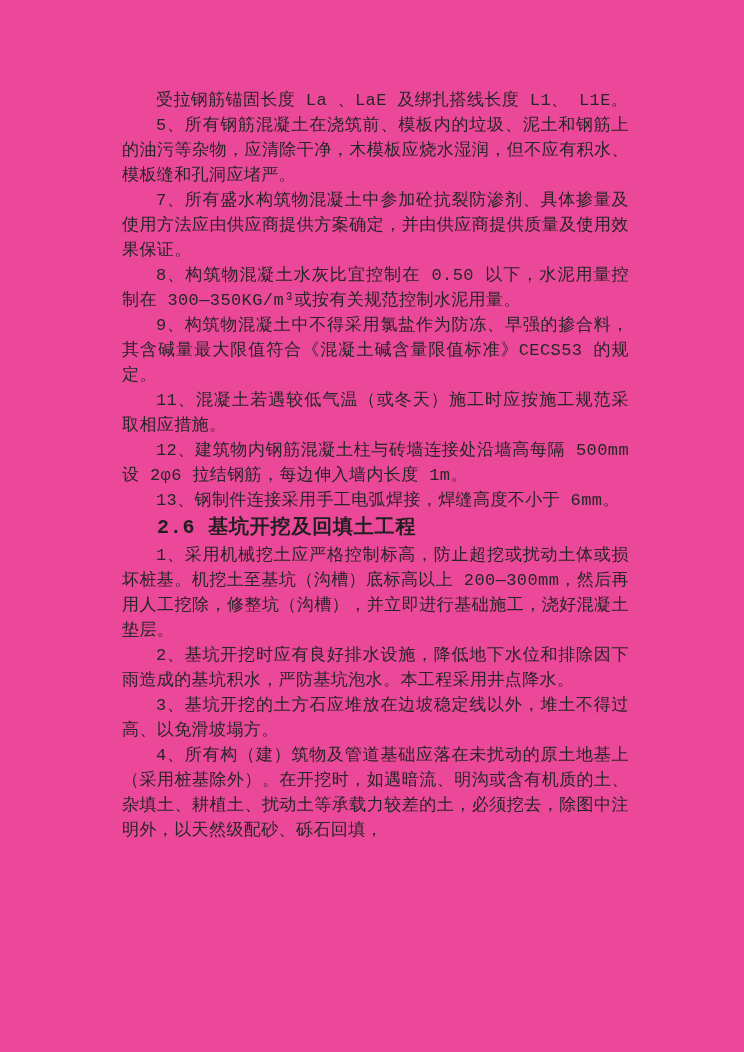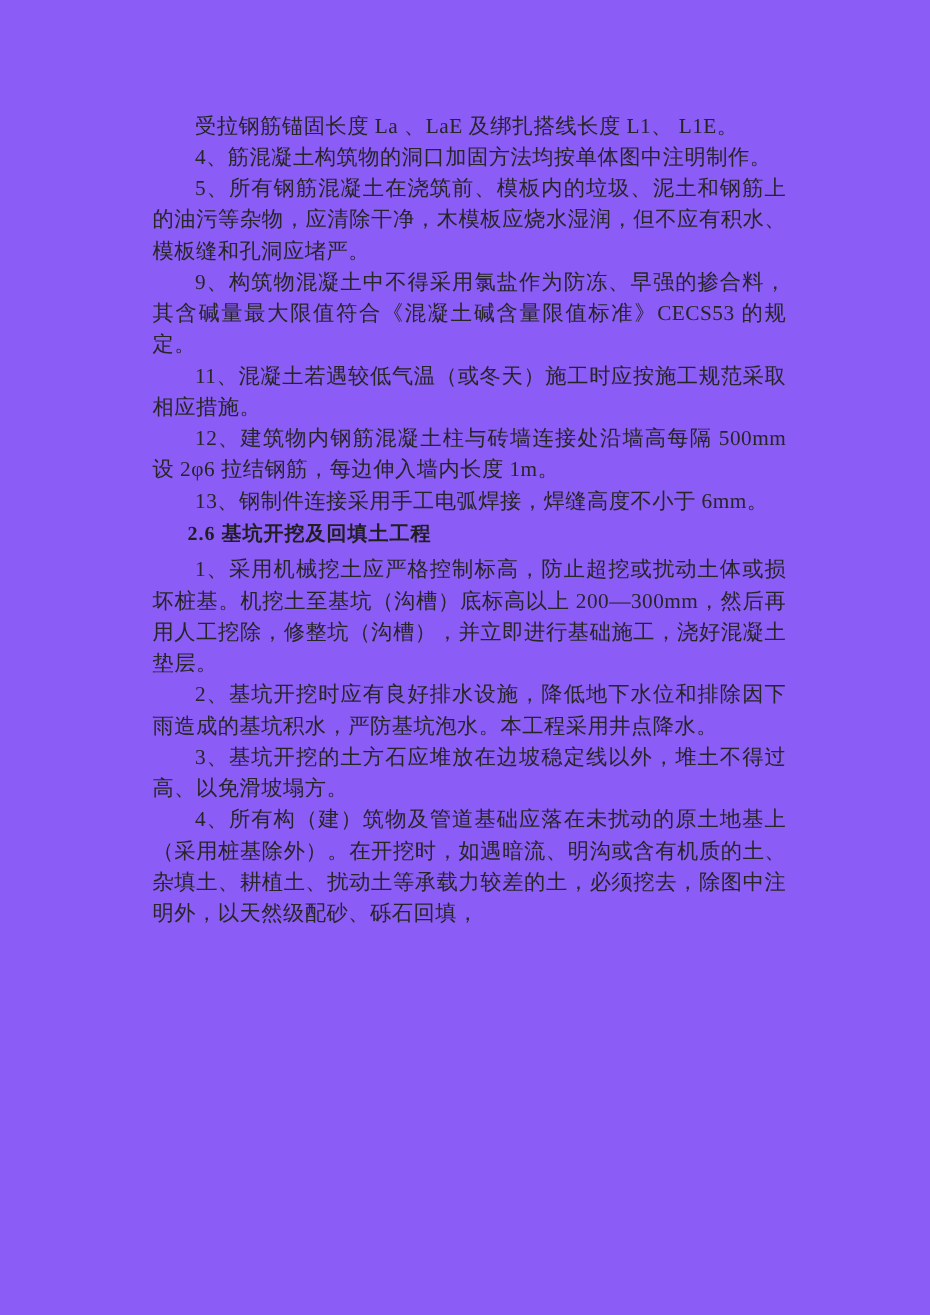--- a/index.html
+++ b/index.html
@@ -4,58 +4,59 @@
 <style>
   html, body {
     margin: 0;
     padding: 0;
     background: #ffffff;
   }
   .page {
     position: relative;
     width: 744px;
     height: 1052px;
-    background: #8b5cf6;
+    background: #ec4899;
     overflow: hidden;
-    font-family: Liberation Serif, serif;
+    font-family: Liberation Mono, monospace;
   }
   .content {
     position: absolute;
     left: 122px;
     top: 88px;
     width: 507px;
     color: #262626;
   }
   p.body {
     margin: 0;
     font-size: 17px;
     line-height: 25px;
     text-align: justify;
     text-indent: 2em;
     letter-spacing: 0.4px;
     word-break: break-all;
   }
   h2.heading {
     margin: 1px 0 1px 0;
-    font-size: 16px;
+    font-size: 20px;
     line-height: 28px;
     font-weight: 700;
     text-indent: 1.75em;
     letter-spacing: 0.8px;
     color: #1f1f1f;
   }
 </style>
 </head>
 <body>
 
 <div class="page">
   <div class="content">
     <p class="body">受拉钢筋锚固长度 La 、LaE 及绑扎搭线长度 L1、 L1E。</p>
-    <p class="body">4、筋混凝土构筑物的洞口加固方法均按单体图中注明制作。</p>
     <p class="body">5、所有钢筋混凝土在浇筑前、模板内的垃圾、泥土和钢筋上的油污等杂物，应清除干净，木模板应烧水湿润，但不应有积水、模板缝和孔洞应堵严。</p>
+    <p class="body">7、所有盛水构筑物混凝土中参加砼抗裂防渗剂、具体掺量及使用方法应由供应商提供方案确定，并由供应商提供质量及使用效果保证。</p>
+    <p class="body">8、构筑物混凝土水灰比宜控制在 0.50 以下，水泥用量控制在 300—350KG/m³或按有关规范控制水泥用量。</p>
     <p class="body">9、构筑物混凝土中不得采用氯盐作为防冻、早强的掺合料，其含碱量最大限值符合《混凝土碱含量限值标准》CECS53 的规定。</p>
     <p class="body">11、混凝土若遇较低气温（或冬天）施工时应按施工规范采取相应措施。</p>
     <p class="body">12、建筑物内钢筋混凝土柱与砖墙连接处沿墙高每隔 500mm 设 2φ6 拉结钢筋，每边伸入墙内长度 1m。</p>
     <p class="body">13、钢制件连接采用手工电弧焊接，焊缝高度不小于 6mm。</p>
     <h2 class="heading">2.6 基坑开挖及回填土工程</h2>
     <p class="body">1、采用机械挖土应严格控制标高，防止超挖或扰动土体或损坏桩基。机挖土至基坑（沟槽）底标高以上 200—300mm，然后再用人工挖除，修整坑（沟槽），并立即进行基础施工，浇好混凝土垫层。</p>
     <p class="body">2、基坑开挖时应有良好排水设施，降低地下水位和排除因下雨造成的基坑积水，严防基坑泡水。本工程采用井点降水。</p>
     <p class="body">3、基坑开挖的土方石应堆放在边坡稳定线以外，堆土不得过高、以免滑坡塌方。</p>
     <p class="body">4、所有构（建）筑物及管道基础应落在未扰动的原土地基上（采用桩基除外）。在开挖时，如遇暗流、明沟或含有机质的土、杂填土、耕植土、扰动土等承载力较差的土，必须挖去，除图中注明外，以天然级配砂、砾石回填，</p>
   </div>

